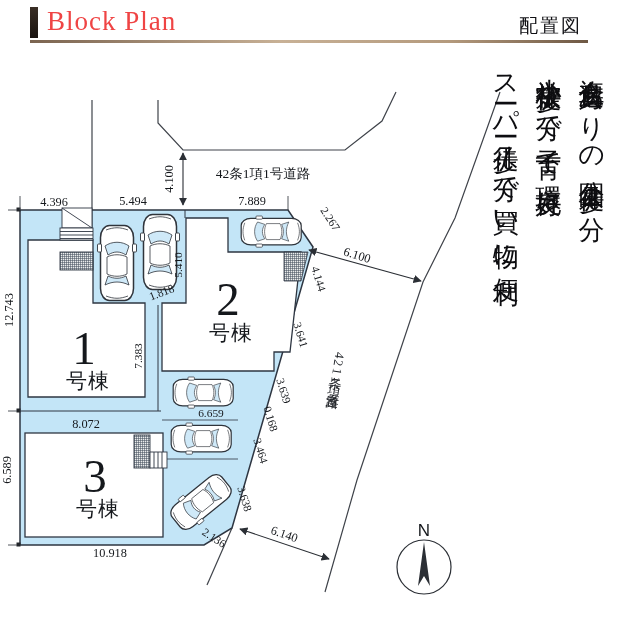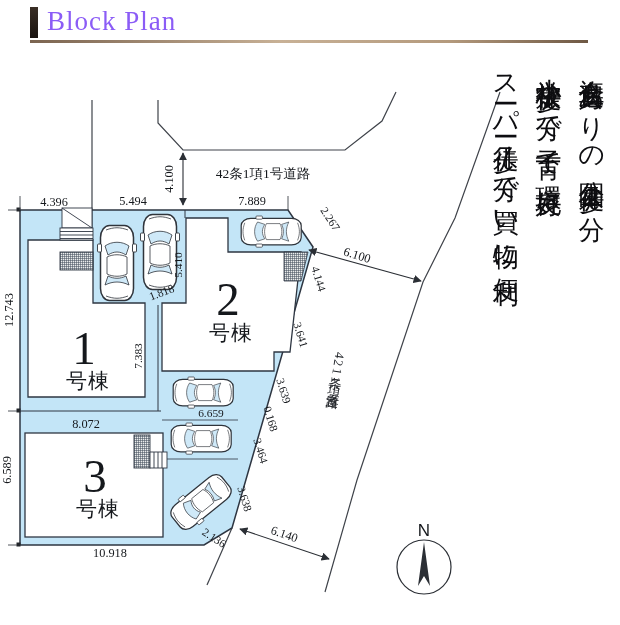--- a/index.html
+++ b/index.html
@@ -1,20 +1,20 @@
 <!DOCTYPE html>
 <html><head>
 <meta charset="utf-8">
 <style>
   html,body{margin:0;padding:0;background:#ffffff;}
   .page{position:relative;width:620px;height:625px;background:#fff;overflow:hidden;
         font-family:"Liberation Serif","DejaVu Serif",serif;color:#15181c;}
   
   .hdr-bar{position:absolute;left:30px;top:7px;width:8px;height:31px;background:linear-gradient(180deg,#3a2f26,#191310);}
-  .hdr-title{position:absolute;left:47px;top:6px;font-size:27px;letter-spacing:1px;color:#8b5cf6;}
+  .hdr-title{position:absolute;left:47px;top:6px;font-size:27px;letter-spacing:1px;color:#ef4444;}
   .hdr-sub{position:absolute;right:38px;top:13px;font-size:19px;letter-spacing:2px;color:#101014;}
   .hdr-rule{position:absolute;left:30px;top:40px;width:558px;height:3px;
             background:linear-gradient(90deg,#7b6450,#c8b196 45%,#b49a7d 75%,#6e5844);}
   
   .tagline{position:absolute;top:58px;right:8px;height:470px;
            writing-mode:vertical-rl;text-orientation:mixed;
            font-size:26px;letter-spacing:2px;line-height:1.65;color:#0d0d10;}
   .tagline p{margin:0;}
   
   .road-vert{position:absolute;left:328px;top:352px;writing-mode:vertical-rl;
@@ -161,20 +161,21 @@
       <circle cx="424" cy="567" r="27" fill="none" stroke="#2b2f35" stroke-width="1.2"></circle>
       <polygon points="424,542 418,586 424,576 430,586" fill="#2b2f35"></polygon>
       <text x="424" y="536" text-anchor="middle" style="font-size:17px;font-family:'Liberation Sans','DejaVu Sans',sans-serif">N</text>
     </g>
   </svg>
 
   <div class="road-vert">42条1項1号道路</div>
 
   <div class="hdr-bar"></div>
   <div class="hdr-title">Block Plan</div>
+  <div class="hdr-sub">配置図</div>
   <div class="hdr-rule"></div>
 
   <div class="tagline">
     <p>複合遊具ありの公園徒歩２分、</p>
     <p>小学校徒歩９分で子育て環境良好</p>
     <p>スーパー徒歩７分で買い物に便利</p>
   </div>
 
 </div>
 

